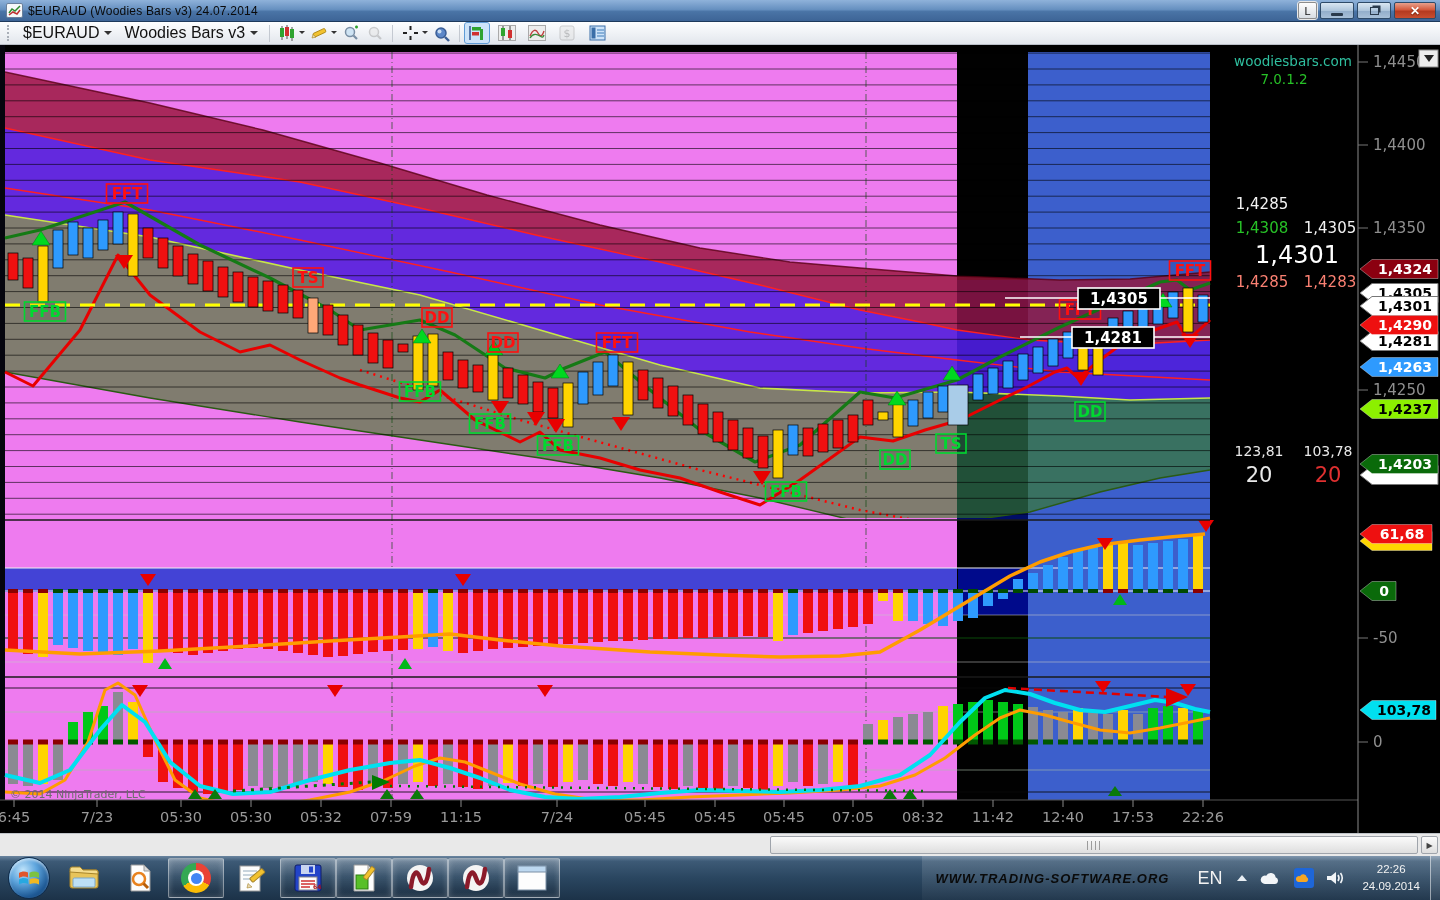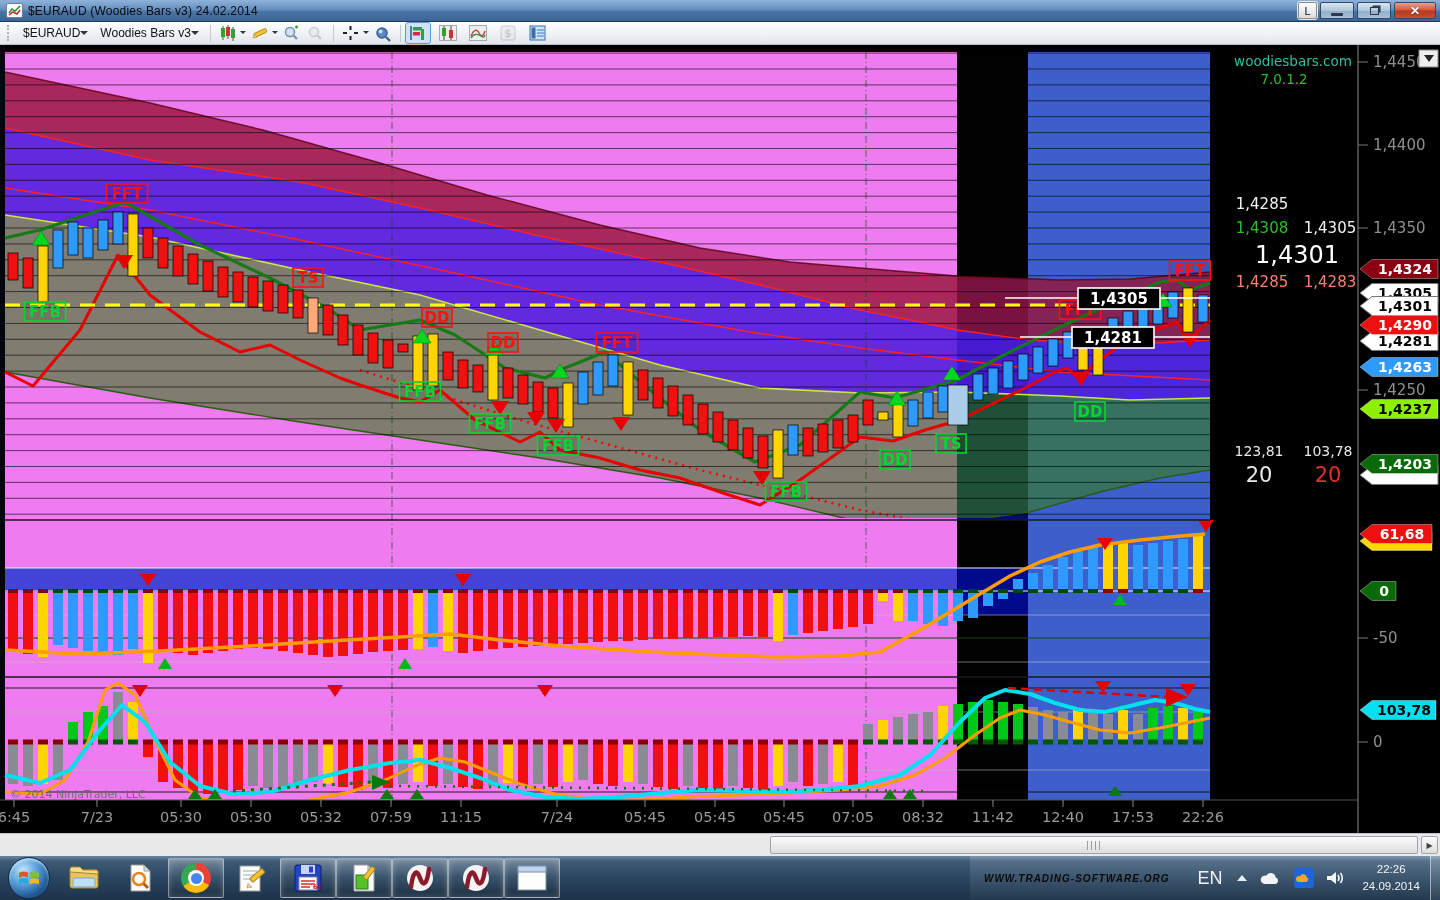--- a/index.html
+++ b/index.html
@@ -23,21 +23,21 @@
   .btn-close { width:42px; background:linear-gradient(180deg,#E8A08C,#D4593C 45%,#B43A20 55%,#C84E30); }
   .glyph-min { width:12px; height:3px; background:#2A3A4C; border-radius:1px; margin-top:7px; }
   .glyph-restore { width:9px; height:8px; border:1.5px solid #2A3A4C; background:transparent; box-shadow:2px -2px 0 -0.5px #2A3A4C; }
   .glyph-close { color:#fff; font-size:12px; font-weight:bold; text-shadow:0 1px 1px #701800; }
 
   
   .toolbar { position:absolute; left:0; top:22px; width:1440px; height:23px;
     background:linear-gradient(180deg,#FDFEFF,#EDF0F4 60%,#E2E6EC);
     border-bottom:1px solid #B9BEC7; display:flex; align-items:center; padding:0 2px; }
   .grip { width:5px; height:16px; margin:0 5px; border-left:2px dotted #A9AFB8; }
-  .dd { display:flex; align-items:center; padding:2px 6px; font-size:12px; color:#111; cursor:pointer; border-radius:2px; }
+  .dd { display:flex; align-items:center; gap:5px; padding:2px 6px; font-size:16px; color:#111; cursor:pointer; border-radius:2px; }
   .caret { width:0; height:0; border-left:4px solid transparent; border-right:4px solid transparent; border-top:4px solid #333; }
   .tsep { width:1px; height:17px; background:#C4C9D1; margin:0 5px; }
   .tbtn { width:24px; height:20px; display:flex; align-items:center; justify-content:center; border-radius:2px; cursor:pointer; position:relative; }
   .tbtn.selected { background:#CDE3F9; outline:1px solid #5E9BD6; }
   .tbtn .mini-caret { position:absolute; right:-6px; top:8px; }
   .tbtn.grayed { opacity:.45; }
 
   
   .chart-wrap { position:absolute; left:0; top:45px; width:1440px; height:788px; background:#000; }
   #chart-svg { display:block; }
@@ -58,40 +58,40 @@
   .taskbar { position:absolute; left:0; top:856px; width:1440px; height:44px;
     background:linear-gradient(180deg,#6B86A0 0%,#3D5A76 12%,#2A4660 50%,#1C3248 100%); display:flex; align-items:center; }
   .orb { width:42px; height:42px; margin:0 6px 0 8px; border-radius:50%; position:relative; cursor:pointer;
     background:radial-gradient(circle at 35% 30%,#BFE3FA 0%,#5FA6DE 35%,#1F5A96 70%,#123A66 100%);
     border:1px solid #0E2B4A; box-shadow:inset 0 2px 3px rgba(255,255,255,.6); display:flex; align-items:center; justify-content:center; }
   .tile { width:56px; height:40px; display:flex; align-items:center; justify-content:center; position:relative; cursor:pointer; }
   .tile.active { background:linear-gradient(180deg,rgba(255,255,255,.28),rgba(255,255,255,.08) 45%,rgba(0,0,0,.12));
     border:1px solid rgba(255,255,255,.45); border-radius:2px; box-shadow:inset 0 0 6px rgba(255,255,255,.25); }
   .tray { margin-left:auto; display:flex; align-items:center; height:100%;
     background:linear-gradient(180deg,rgba(255,255,255,.14),rgba(255,255,255,.03)); padding-left:14px; }
-  .brand { font-size:10px; font-weight:bold; font-style:italic; color:#0A0A0A; letter-spacing:1px; margin-right:28px; }
+  .brand { font-size:13px; font-weight:bold; font-style:italic; color:#0A0A0A; letter-spacing:1px; margin-right:28px; }
   .lang { color:#F2F2F2; font-size:18px; margin-right:14px; cursor:pointer; }
   .tray-ico { margin-right:12px; cursor:pointer; display:flex; align-items:center; }
   .clock { color:#F2F2F2; font-size:11.5px; text-align:center; line-height:1.45; margin:0 10px 0 4px; cursor:default; }
   .show-desktop { width:10px; height:100%; border-left:1px solid rgba(255,255,255,.5);
     background:linear-gradient(180deg,rgba(255,255,255,.18),rgba(255,255,255,.05)); cursor:pointer; }
 </style>
 </head>
 <body>
 
 <div id="app">
 
   <div class="titlebar">
     <span class="app-icon">
       <svg width="13" height="11" viewBox="0 0 13 11">
         <polyline points="1,8 4,4 7,6 12,1" stroke="#2E8B2E" stroke-width="1.5" fill="none"></polyline>
         <polyline points="1,10 5,7 9,9 12,5" stroke="#C03030" stroke-width="1.5" fill="none"></polyline>
       </svg>
     </span>
-    <span class="title">$EURAUD (Woodies Bars v3)  24.02.2014</span>
+    <span class="title">$EURAUD (Woodies Bars v3)  24.07.2014</span>
     <span class="win-buttons">
       <button class="wbtn btn-l">L</button>
       <button class="wbtn btn-min">
           <span class="glyph-min"></span>
         </button>
       <button class="wbtn btn-restore">
           <span class="glyph-restore"></span>
         </button>
       <button class="wbtn btn-close">
           <span class="glyph-close">✕</span>

